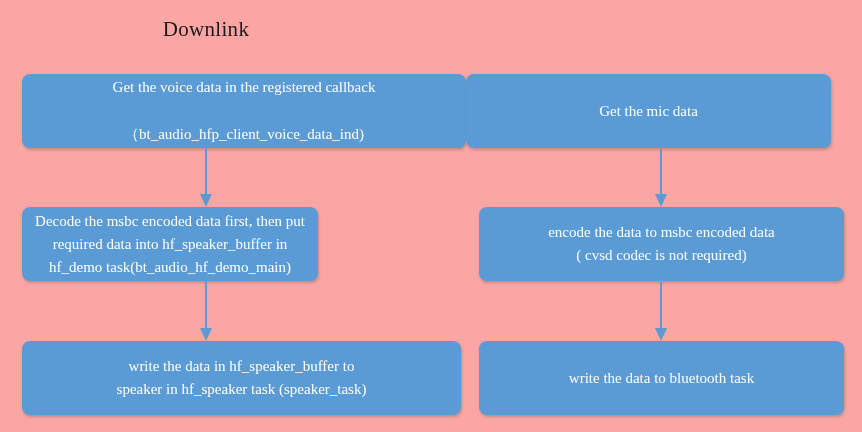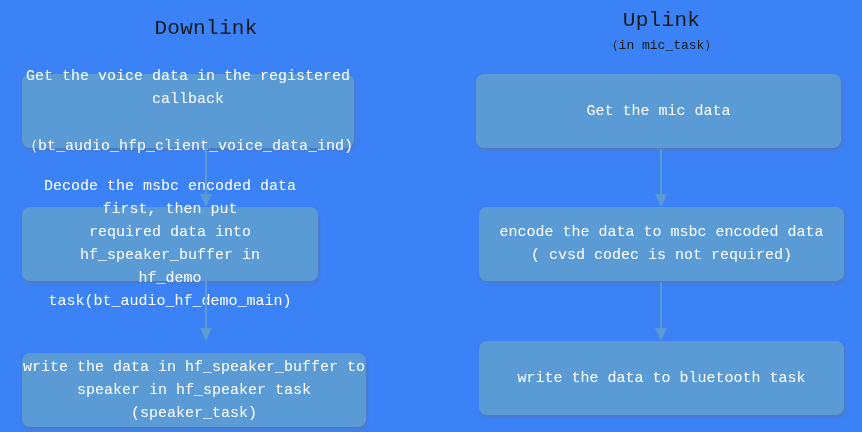--- a/index.html
+++ b/index.html
@@ -5,44 +5,44 @@
   :root{
     --box-blue:#5B9BD5;
     --arrow-blue:#5B9BD5;
     --title-text:#1a1a1a;
     --box-text:#ffffff;
   }
   html,body{margin:0;padding:0;background:#ffffff;}
   .canvas{
     position:relative;
     width:862px;height:432px;
-    background:#3b82f6;
-    font-family:Liberation Mono, monospace;
+    background:#fca5a5;
+    font-family:Liberation Serif, serif;
     overflow:hidden;
   }
   .col-header{position:absolute;text-align:center;}
   .col-header.left{left:22px;top:17px;width:368px;}
   .col-header.right{left:479px;top:9px;width:365px;}
   .title{font-size:21px;color:var(--title-text);letter-spacing:0.3px;}
   .subtitle{font-size:13px;color:var(--title-text);margin-top:4px;}
   .flow-box{
     position:absolute;
     height:74px;
     background:var(--box-blue);
     border-radius:8px;
     box-shadow:1px 2px 3px rgba(110,110,110,0.45);
     display:flex;flex-direction:column;justify-content:center;align-items:center;
     text-align:center;
     color:var(--box-text);
     font-size:15px;line-height:23px;
   }
-  .l1{left:22px;top:74px;width:332px;gap:24px;}
+  .l1{left:22px;top:74px;width:444px;gap:24px;}
   .l2{left:22px;top:207px;width:296px;}
-  .l3{left:22px;top:353px;width:344px;align-items:center;}
-  .r1{left:476px;top:74px;width:365px;}
+  .l3{left:22px;top:341px;width:439px;align-items:center;}
+  .r1{left:466px;top:74px;width:365px;}
   .r2{left:479px;top:207px;width:365px;}
   .r3{left:479px;top:341px;width:365px;text-align:center;}
   .arrow{
     position:absolute;
     display:flex;flex-direction:column;align-items:center;
     width:12px;
   }
   .a-l1{left:200px;top:148px;height:59px;}
   .a-l2{left:200px;top:281px;height:60px;}
   .a-r1{left:655px;top:149px;height:58px;}
@@ -57,24 +57,20 @@
 </style>
 </head>
 <body>
 
 <div class="canvas">
 
   <div class="col-header left">
     <div class="title">Downlink</div>
   </div>
 
-  <div class="col-header right">
-    <div class="title">Uplink</div>
-    <div class="subtitle">（in mic_task）</div>
-  </div>
 
   <div class="flow-box l1">
     <div>Get the voice data in the registered callback</div>
     <div>（bt_audio_hfp_client_voice_data_ind)</div>
   </div>
 
   <div class="flow-box l2">
     <div>Decode the msbc encoded data first, then put</div>
     <div>required data into hf_speaker_buffer in</div>
     <div>hf_demo task(bt_audio_hf_demo_main)</div>

